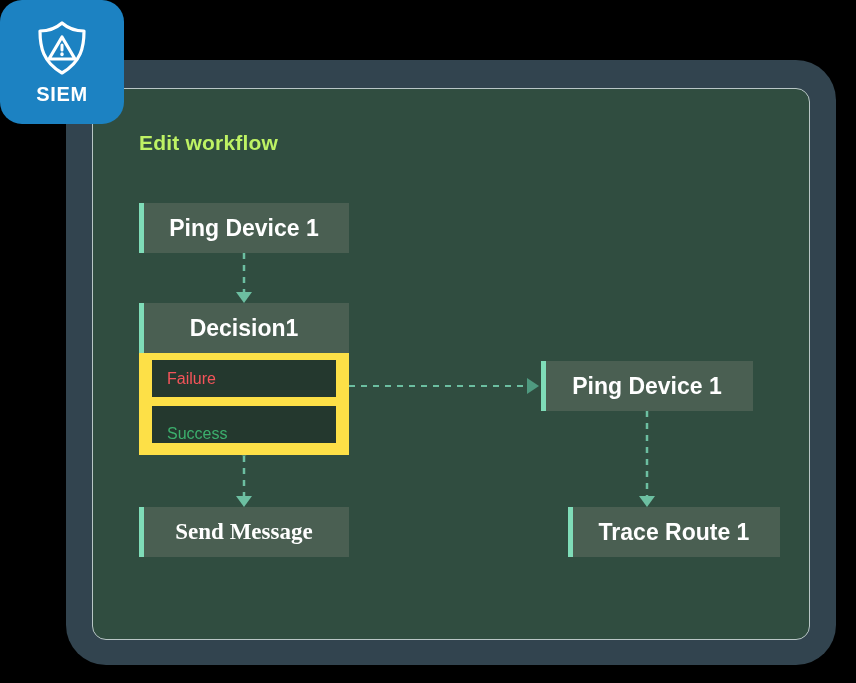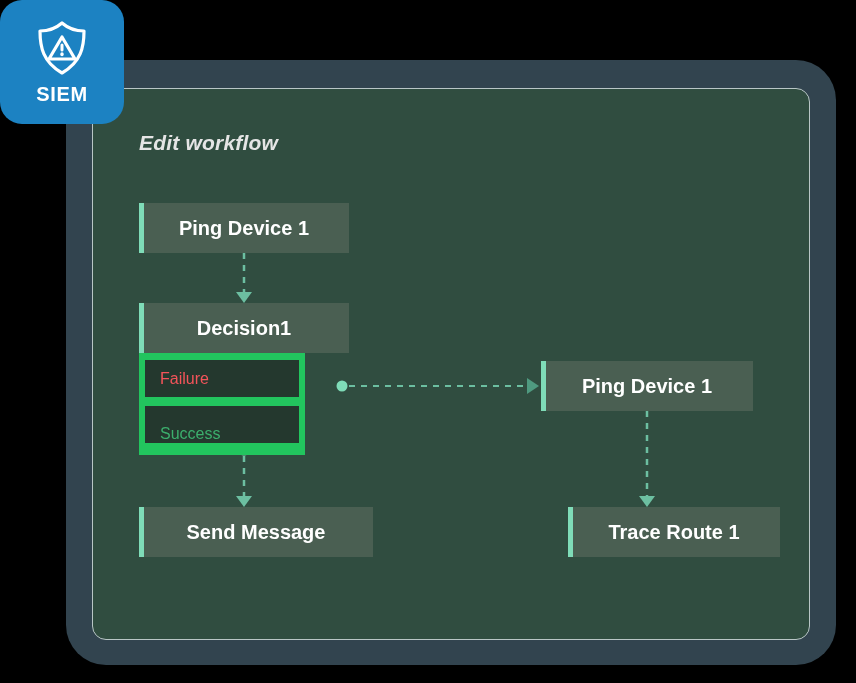--- a/index.html
+++ b/index.html
@@ -42,24 +42,23 @@
     border-radius: 14px;
     overflow: hidden;
   }
 
   .panel-title {
     position: absolute;
     left: 46px;
     top: 42px;
     font-size: 21px;
     font-weight: bold;
-    color: #e5e5e5;
+    color: #bef264;
     letter-spacing: 0.2px;
     white-space: nowrap;
-    font-style: italic;
   }
 
   
   .siem-badge {
     position: absolute;
     left: 0px;
     top: 0px;
     width: 124px;
     height: 124px;
     background: #1c82c2;
@@ -105,42 +104,42 @@
   }
   .node .accent {
     position: absolute;
     left: 0;
     top: 0;
     bottom: 0;
     width: 5px;
     background: #7fdcb8;
   }
   .node .node-label {
-    font-size: 20px;
+    font-size: 23px;
     font-weight: bold;
     color: #ffffff;
     white-space: nowrap;
   }
 
   
   .node-ping1    { left: 46px;  top: 114px; width: 210px; height: 50px; }
   .node-decision { left: 46px;  top: 214px; width: 210px; height: 50px; }
-  .node-send     { left: 46px;  top: 418px; width: 234px; height: 50px; }
+  .node-send     { left: 46px;  top: 418px; width: 210px; height: 50px; font-family: Liberation Serif, serif; }
   .node-ping2    { left: 448px; top: 272px; width: 212px; height: 50px; }
   .node-trace    { left: 475px; top: 418px; width: 212px; height: 50px; }
 
   
   .decision-body {
     position: absolute;
     left: 46px;
     top: 264px;
-    width: 166px;
+    width: 210px;
     height: 102px;
-    background: #22c55e;
-    padding: 7px 6px;
+    background: #fde047;
+    padding: 7px 13px;
     z-index: 10;
   }
   .branch-row {
     height: 37px;
     background: #24382e;
     display: flex;
     align-items: center;
     padding-left: 15px;
     margin-bottom: 9px;
   }

